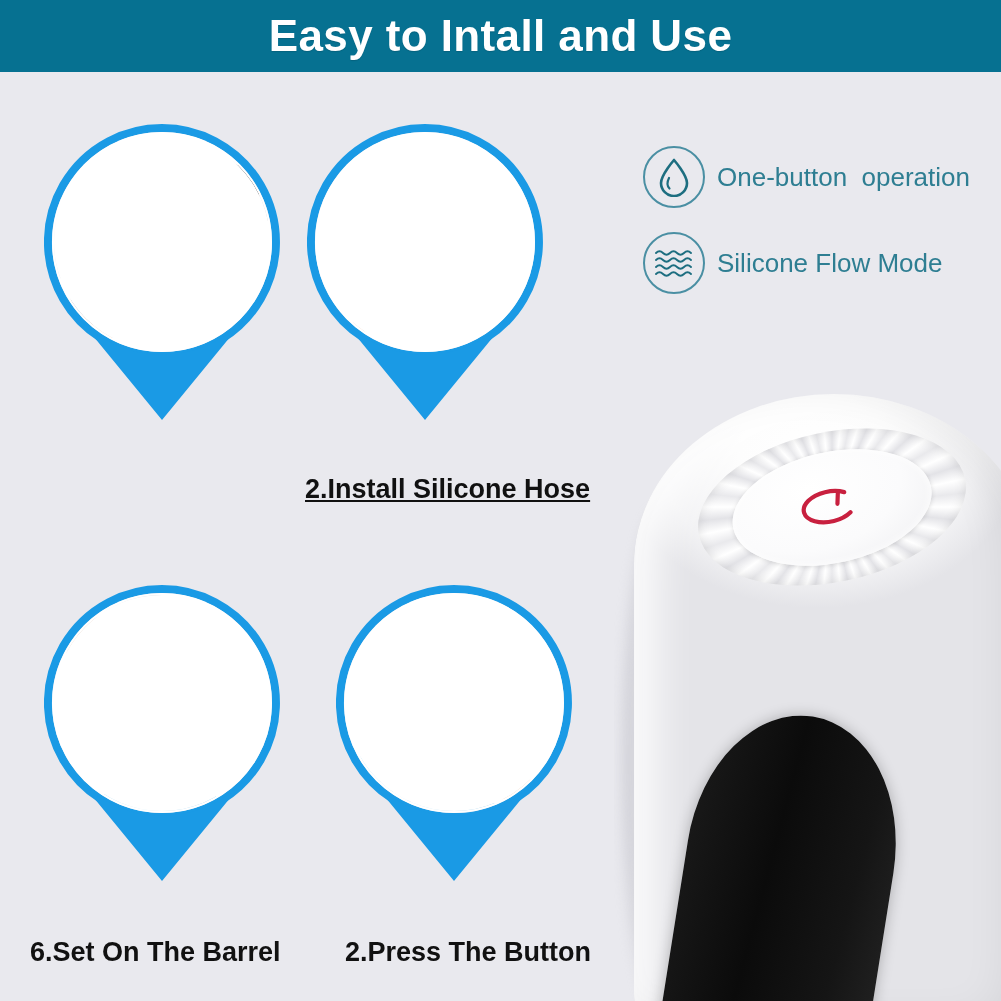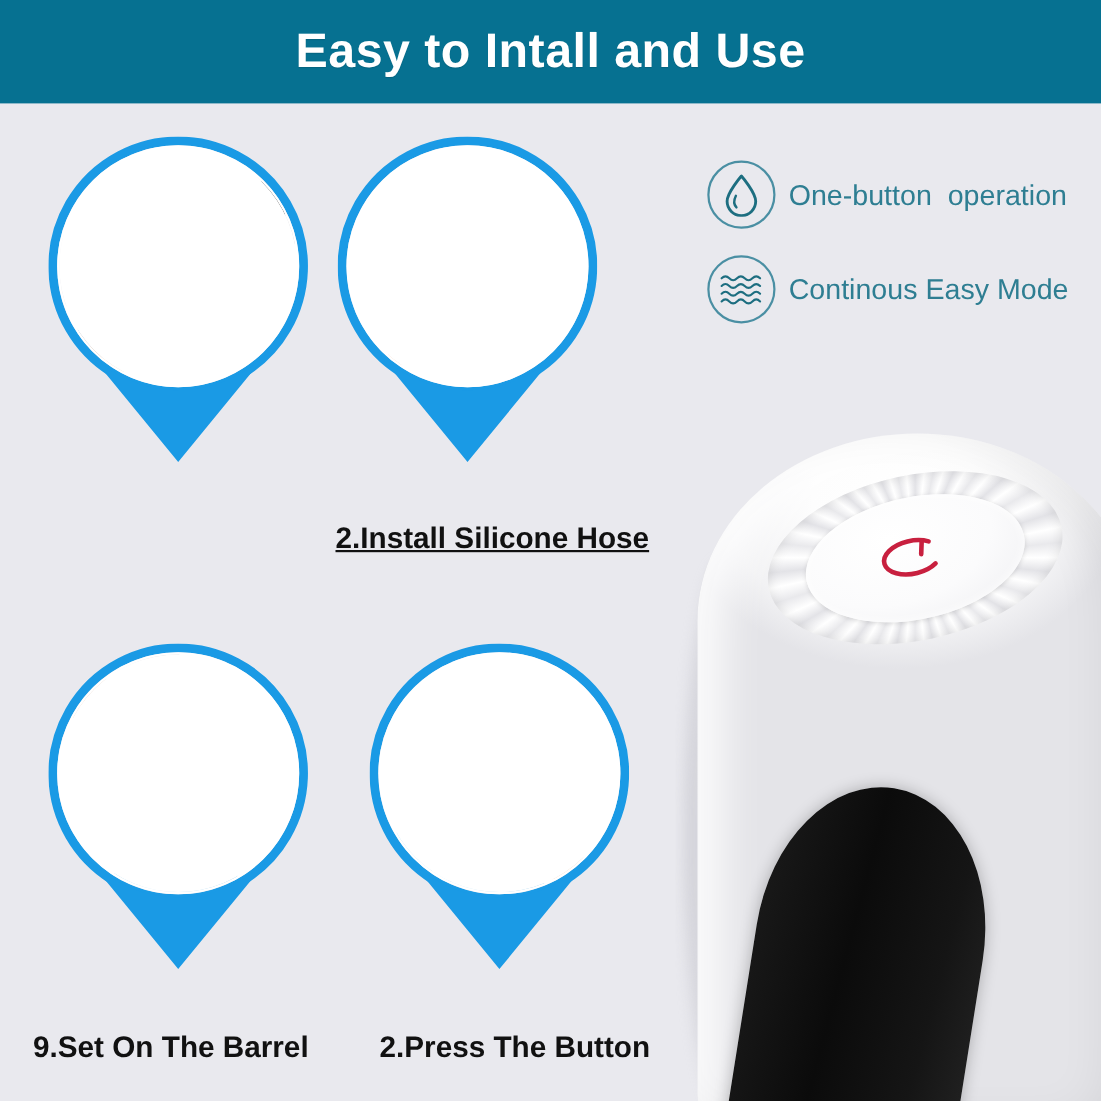--- a/index.html
+++ b/index.html
@@ -6,21 +6,21 @@
   html, body {
     width: 1001px; height: 1001px;
     font-family: "Liberation Sans", sans-serif;
     background: #e9e9ee;
     overflow: hidden;
   }
   .page { position: relative; width: 1001px; height: 1001px; background: #e9e9ee; }
 
   
   .header {
-    position: absolute; left: 0; top: 0; width: 1001px; height: 94px;
+    position: absolute; left: 0; top: 0; width: 1001px; height: 72px;
     background: #067191;
     display: flex; align-items: center; justify-content: center;
   }
   .header-title {
     color: #ffffff;
     font-size: 44px;
     font-weight: bold;
     letter-spacing: 0.4px;
     line-height: 1;
     text-shadow: 0 1px 1px rgba(0,0,0,0.13);
@@ -171,21 +171,21 @@
       <div class="feature-icon-wrap">
         <svg width="42" height="34" viewBox="0 0 42 34" fill="none">
           <g stroke="#1d6e80" stroke-width="1.9" fill="none" stroke-linecap="round">
             <path d="M3 7 q3.5 -3.5 7 0 t7 0 t7 0 t7 0 t7 0"></path>
             <path d="M3 14 q3.5 -3.5 7 0 t7 0 t7 0 t7 0 t7 0"></path>
             <path d="M3 21 q3.5 -3.5 7 0 t7 0 t7 0 t7 0 t7 0"></path>
             <path d="M3 28 q3.5 -3.5 7 0 t7 0 t7 0 t7 0 t7 0"></path>
           </g>
         </svg>
       </div>
-      <div class="feature-label">Continous Easy Mode</div>
+      <div class="feature-label">Silicone Flow Mode</div>
     </div>
 
   </div>
 
   <div class="pin pin1">
     <svg class="pin-shape" viewBox="0 0 236 300">
       <path d="M118 4 A114 114 0 1 1 117.9 4 Z" fill="none" stroke="#1a9ae5" stroke-width="8"></path>
       <path d="M36 196 L118 296 L200 196 A114 114 0 0 1 36 196 Z" fill="#1a9ae5"></path>
       <circle cx="118" cy="118" r="110" fill="#ffffff"></circle>
     </svg>
@@ -320,21 +320,21 @@
           <path d="M78 152 q0 -12 12 -13 l30 0 q12 1 12 13 l0 18 l-54 0 Z" fill="url(#p3bot)" opacity="0.95"></path>
           <rect x="76" y="168" width="60" height="30" rx="4" fill="url(#p3bot)"></rect>
           <path d="M50 196 q14 -14 56 -14 q42 0 56 14 l0 22 l-112 0 Z" fill="url(#p3bot)"></path>
           <rect x="76" y="166" width="60" height="5" fill="#8cc6e8" opacity="0.8"></rect>
           <rect x="76" y="190" width="60" height="5" fill="#6fb0d8" opacity="0.7"></rect>
           <text x="108" y="205" font-family="Liberation Sans, sans-serif" font-size="11" fill="#3b4a72" opacity="0.72" text-anchor="middle">Konquer Times</text>
         </svg>
       </div>
     </div>
   </div>
-  <div class="step-label lbl3">9.Set On The Barrel</div>
+  <div class="step-label lbl3">6.Set On The Barrel</div>
 
   <div class="pin pin4">
     <svg class="pin-shape" viewBox="0 0 236 300">
       <path d="M118 4 A114 114 0 1 1 117.9 4 Z" fill="none" stroke="#1a9ae5" stroke-width="8"></path>
       <path d="M36 196 L118 296 L200 196 A114 114 0 0 1 36 196 Z" fill="#1a9ae5"></path>
       <circle cx="118" cy="118" r="110" fill="#ffffff"></circle>
     </svg>
     <div class="pin-photo">
       <div class="scene">
         <div class="sc-bg"></div>

